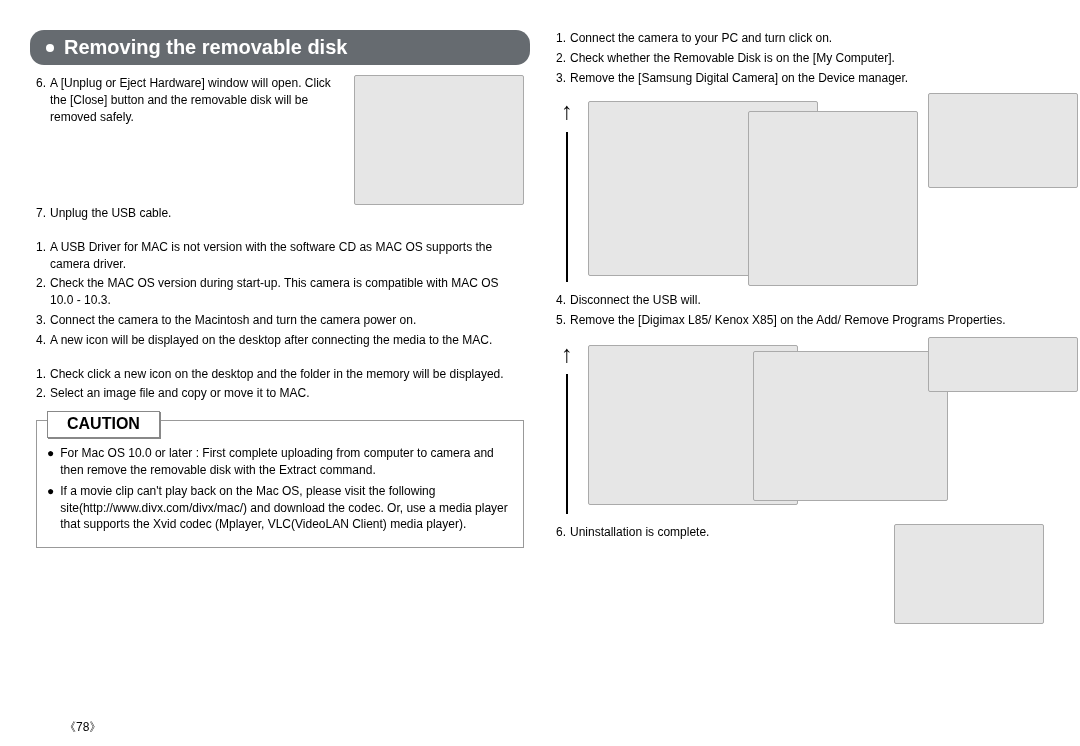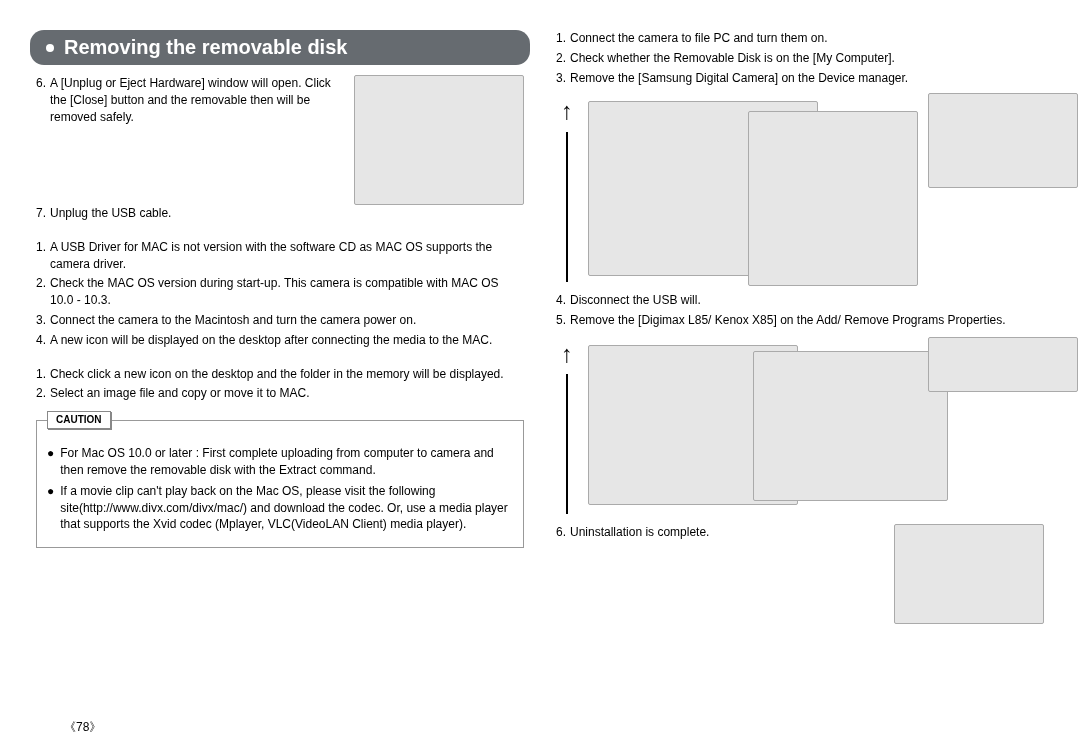--- a/index.html
+++ b/index.html
@@ -63,23 +63,23 @@
     font-size: 12px;
     line-height: 1.4;
   }
   .caution-label {
     position: absolute;
     top: -10px;
     left: 10px;
     background: #fff;
     border: 1px solid #888;
     box-shadow: 1px 1px 0 #888;
-    padding: 1px 8px;
+    padding: 1px 19px;
     font-weight: bold;
-    font-size: 10px;
+    font-size: 16px;
   }
   .caution-box .bullet {
     display: flex;
     gap: 6px;
     margin-bottom: 4px;
   }
   .caution-box .bullet .dot { flex: 0 0 auto; }
   .placeholder {
     background: #e6e6e6;
     border: 1px solid #aaa;
@@ -103,21 +103,21 @@
 <body>
 
 <div class="column">
 
   <div class="section-header">Removing the removable disk</div>
   <div class="section-body">
     <div class="row">
       <div class="grow">
         <div class="item">
           <div class="item-num">6.</div>
-          <div class="item-text">A [Unplug or Eject Hardware] window will open. Click the [Close] button and the removable then will be removed safely.</div>
+          <div class="item-text">A [Unplug or Eject Hardware] window will open. Click the [Close] button and the removable disk will be removed safely.</div>
         </div>
       </div>
       <div class="placeholder" style="width:170px;height:130px;flex:0 0 auto;"></div>
     </div>
     <div class="item">
       <div class="item-num">7.</div>
       <div class="item-text">Unplug the USB cable.</div>
     </div>
   </div>
 
@@ -163,21 +163,21 @@
     </div>
   </div>
 </div>
 
 <div class="column">
 
   <div class="section-body">
 
     <div class="item">
         <div class="item-num">1.</div>
-        <div class="item-text">Connect the camera to file PC and turn them on.</div>
+        <div class="item-text">Connect the camera to your PC and turn click on.</div>
       </div>
     <div class="item">
         <div class="item-num">2.</div>
         <div class="item-text">Check whether the Removable Disk is on the [My Computer].</div>
       </div>
     <div class="item">
         <div class="item-num">3.</div>
         <div class="item-text">Remove the [Samsung Digital Camera] on the Device manager.</div>
       </div>
 

